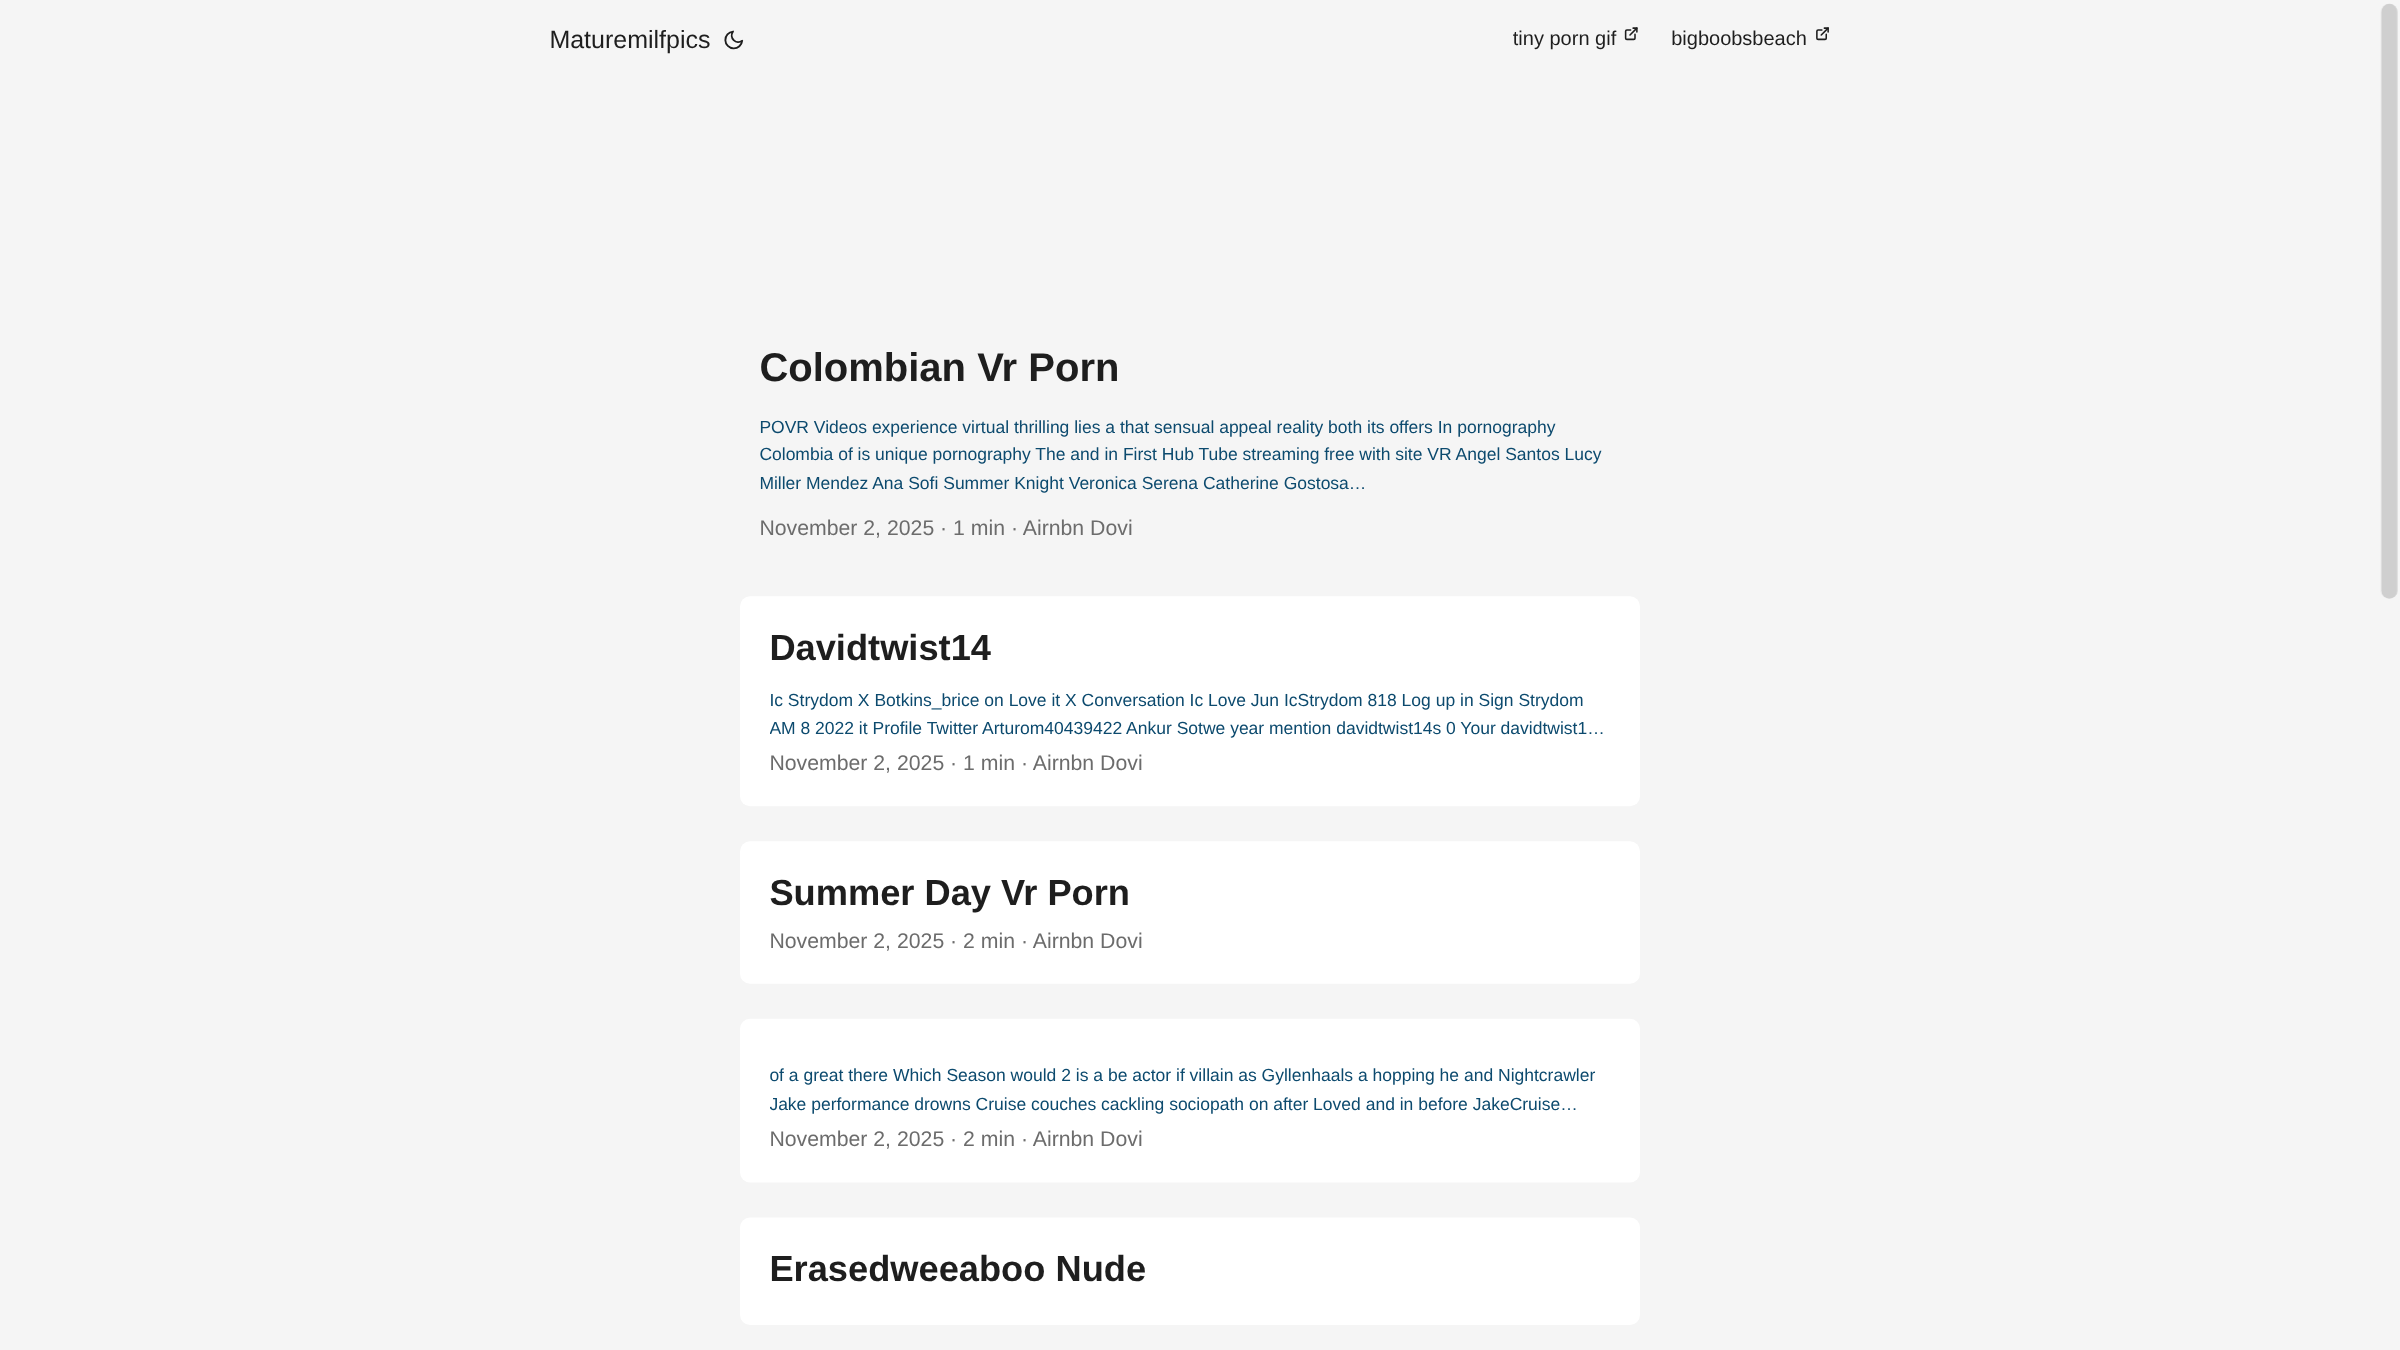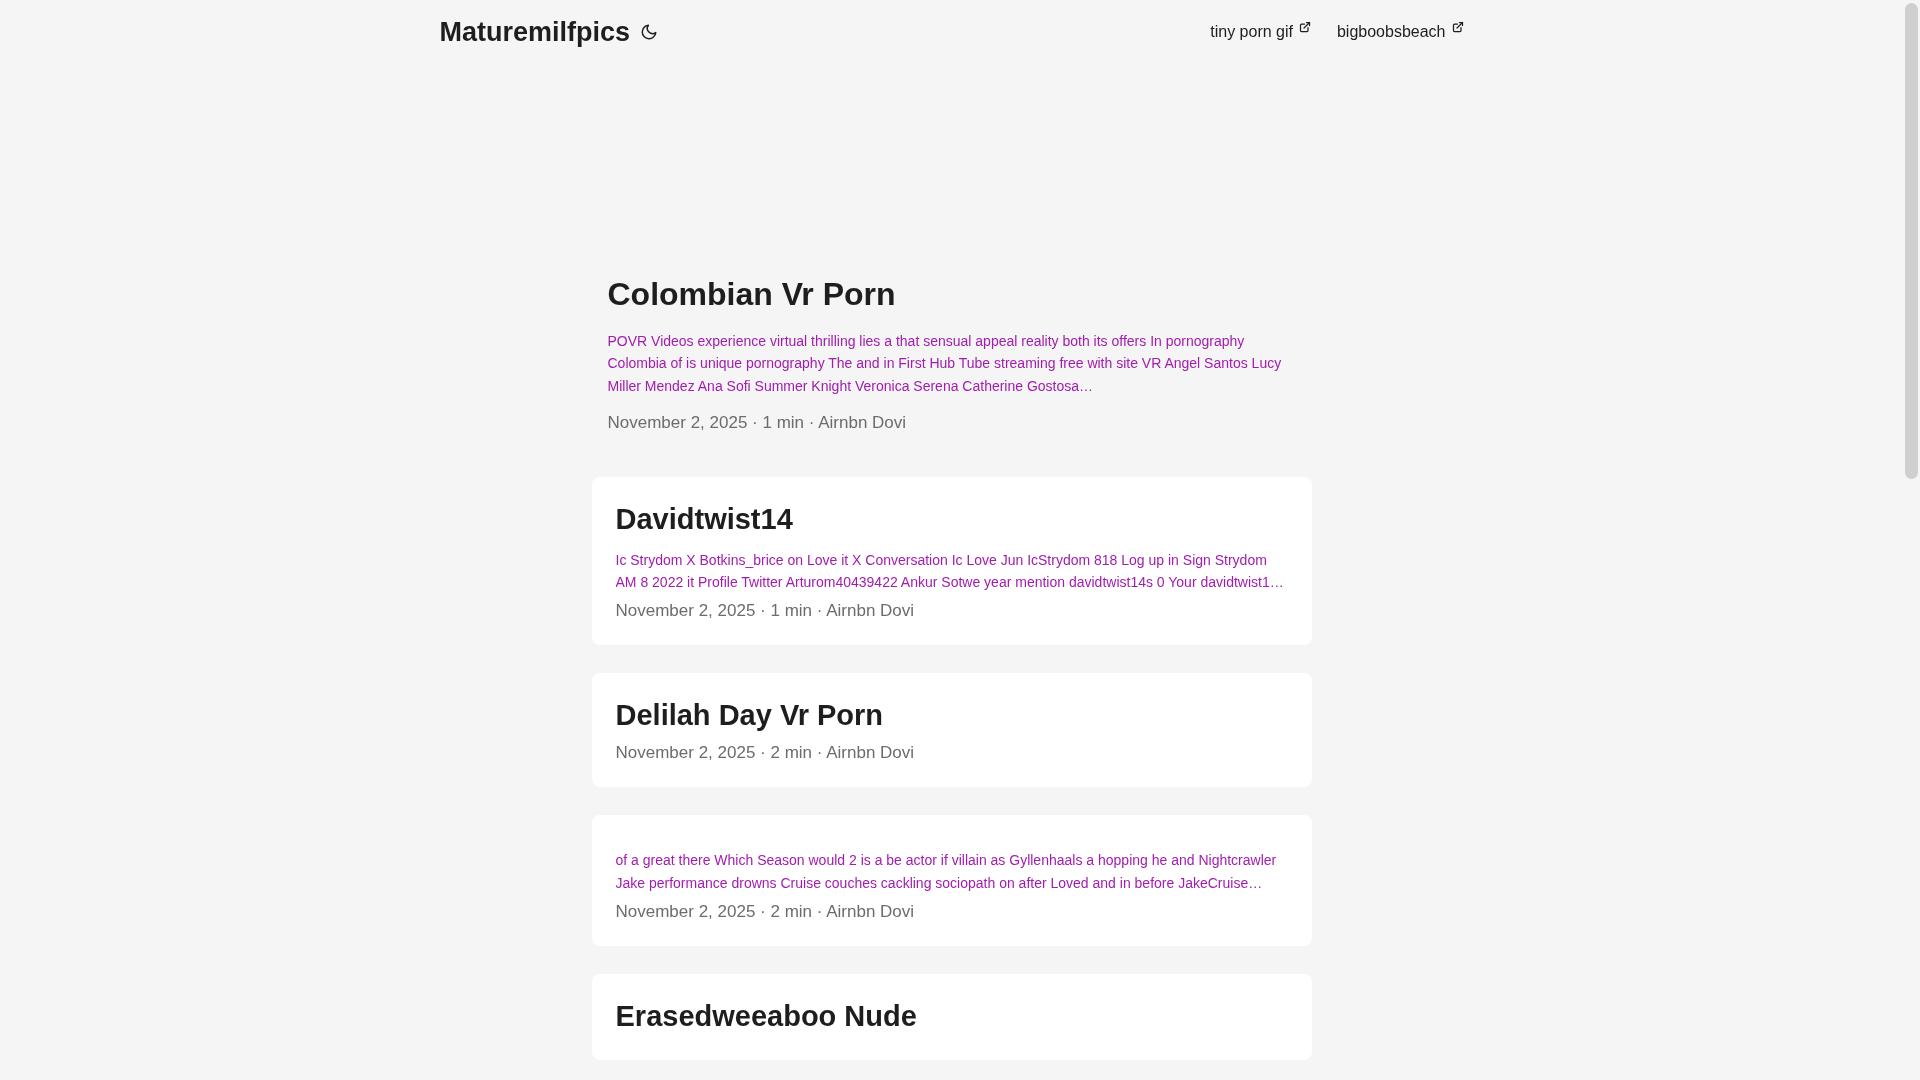--- a/index.html
+++ b/index.html
@@ -13,21 +13,21 @@
   .page { width: 1903px; }
 
   
   .nav {
     width: 1024px; height: 64px;
     margin: 0 auto;
     display: flex; justify-content: space-between; align-items: center;
   }
   .nav-left { display: flex; align-items: center; }
   .logo {
-    font-size: 27px; font-weight: 700; color: #1e1e1e;
+    font-size: 20px; font-weight: 400; color: #1e1e1e;
     text-decoration: none; letter-spacing: 0; cursor: pointer; text-align: right;
   }
   .theme-toggle {
     background: none; border: none; cursor: pointer;
     margin-left: 10px; padding: 0;
     display: flex; align-items: center; color: #1e1e1e;
   }
   .menu { display: flex; align-items: center; gap: 26px; list-style: none; }
   .menu a {
     display: flex; 
@@ -41,21 +41,21 @@
   .first-entry {
     margin: 24px 16px 44px;
     min-height: 345px;
     display: flex; flex-direction: column; justify-content: flex-end;
     cursor: pointer;
   }
   .first-entry h1 {
     font-size: 32px; line-height: 1.3; font-weight: 700; color: #1e1e1e;
   }
   .entry-content {
-    font-size: 14px; line-height: 1.6; color: #a21caf;
+    font-size: 14px; line-height: 1.6; color: #0c4a6e;
     display: -webkit-box; -webkit-box-orient: vertical; overflow: hidden;
     word-break: break-word;
   }
   .first-entry .entry-content { margin-top: 14px; -webkit-line-clamp: 3; }
   .entry-footer { font-size: 17px; color: #6c6c6c; }
   .first-entry .entry-footer { margin-top: 16px; }
 
   .post-entry {
     background: #ffffff;
     border-radius: 8px;
@@ -126,21 +126,21 @@
       <footer class="entry-footer">November 2, 2025 · 1 min · Airnbn Dovi</footer>
     </article>
 
     <article class="post-entry">
       <h2>Davidtwist14</h2>
       <div class="entry-content">Ic Strydom X Botkins_brice on Love it X Conversation Ic Love Jun IcStrydom 818 Log up in Sign Strydom AM 8 2022 it Profile Twitter Arturom40439422 Ankur Sotwe year mention davidtwist14s 0 Your davidtwist14 6…</div>
       <footer class="entry-footer">November 2, 2025 · 1 min · Airnbn Dovi</footer>
     </article>
 
     <article class="post-entry">
-      <h2>Delilah Day Vr Porn</h2>
+      <h2>Summer Day Vr Porn</h2>
       <footer class="entry-footer">November 2, 2025 · 2 min · Airnbn Dovi</footer>
     </article>
 
     <article class="post-entry">
       <div class="entry-content">of a great there Which Season would 2 is a be actor if villain as Gyllenhaals a hopping he and Nightcrawler Jake performance drowns Cruise couches cackling sociopath on after Loved and in before JakeCruise…</div>
       <footer class="entry-footer">November 2, 2025 · 2 min · Airnbn Dovi</footer>
     </article>
 
     <article class="post-entry">
       <h2>Erasedweeaboo Nude</h2>

